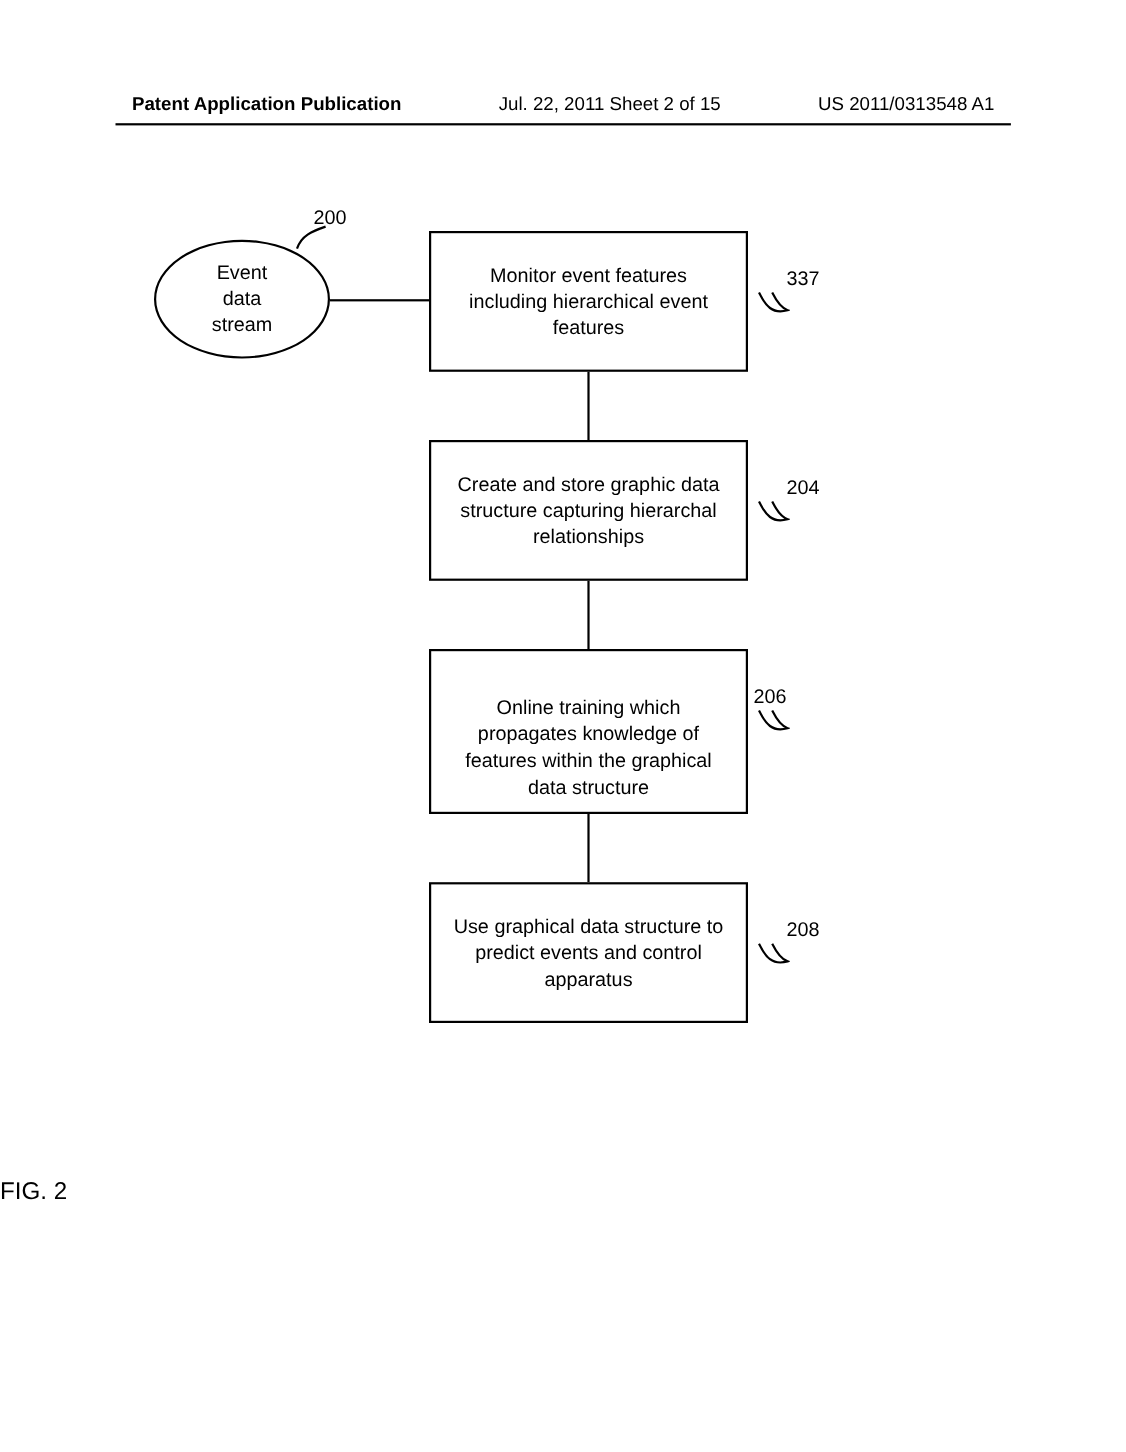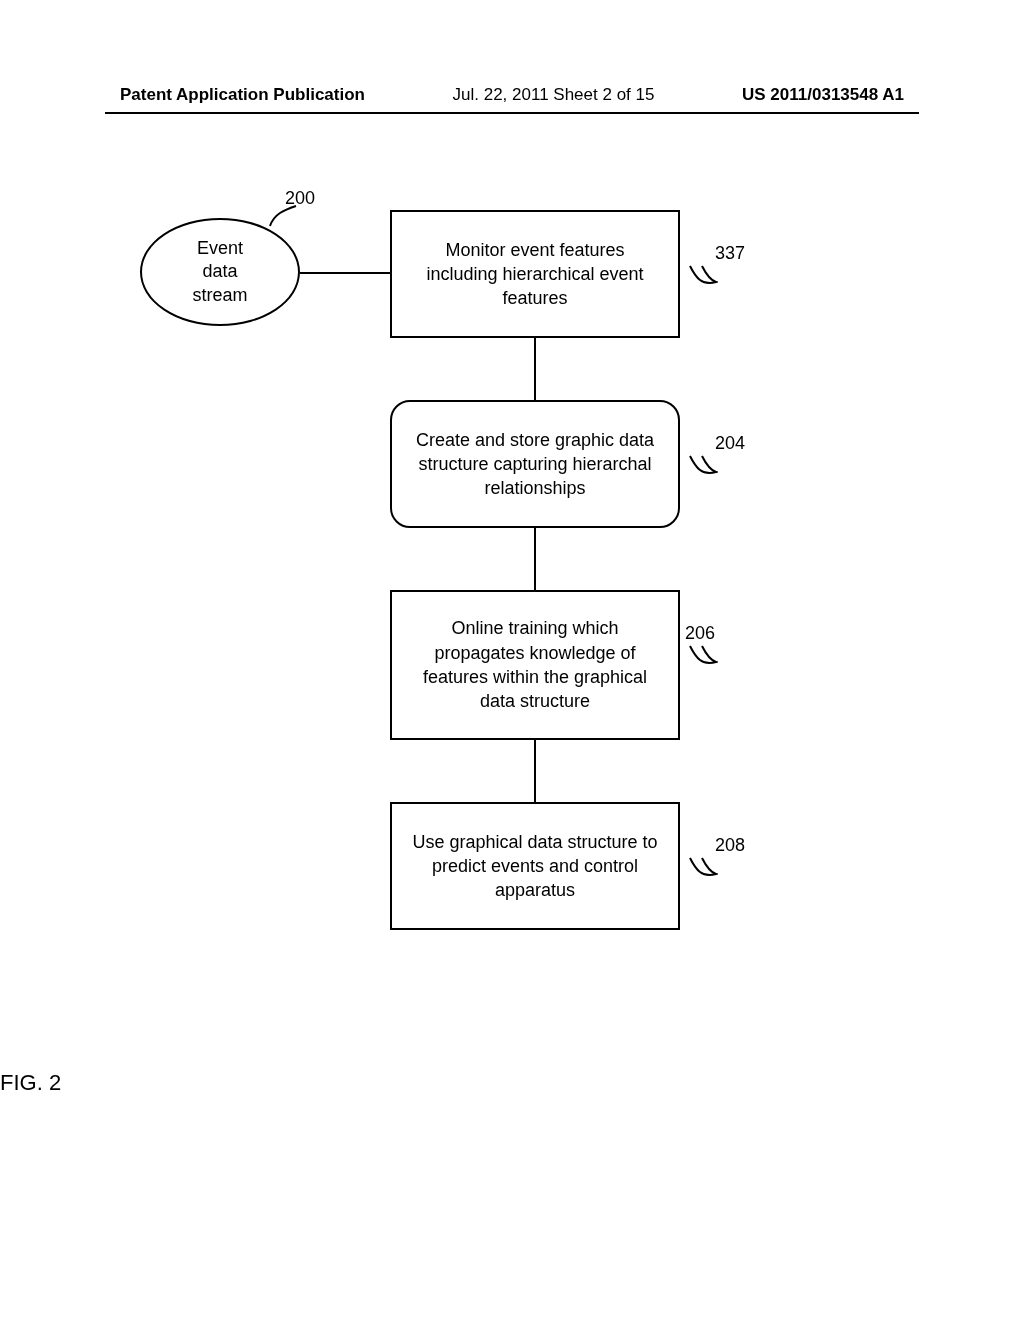--- a/index.html
+++ b/index.html
@@ -29,21 +29,21 @@
     
     .header-left {
       font-weight: bold;
     }
     
     .header-center {
       font-weight: normal;
     }
     
     .header-right {
-      font-weight: bold;
+      font-weight: normal;
     }
     
     .header-line {
       position: absolute;
       top: 112px;
       left: 105px;
       right: 105px;
       height: 2px;
       background: black;
     }
@@ -90,28 +90,28 @@
       left: 270px;
       width: 290px;
       height: 128px;
     }
     
     .box-204 {
       top: 220px;
       left: 270px;
       width: 290px;
       height: 128px;
-      border-radius: 20px;
     }
     
     .box-206 {
       top: 410px;
       left: 270px;
       width: 290px;
       height: 150px;
+      align-items: flex-end;
     }
     
     .box-208 {
       top: 622px;
       left: 270px;
       width: 290px;
       height: 128px;
     }
     
     .connector-h {

